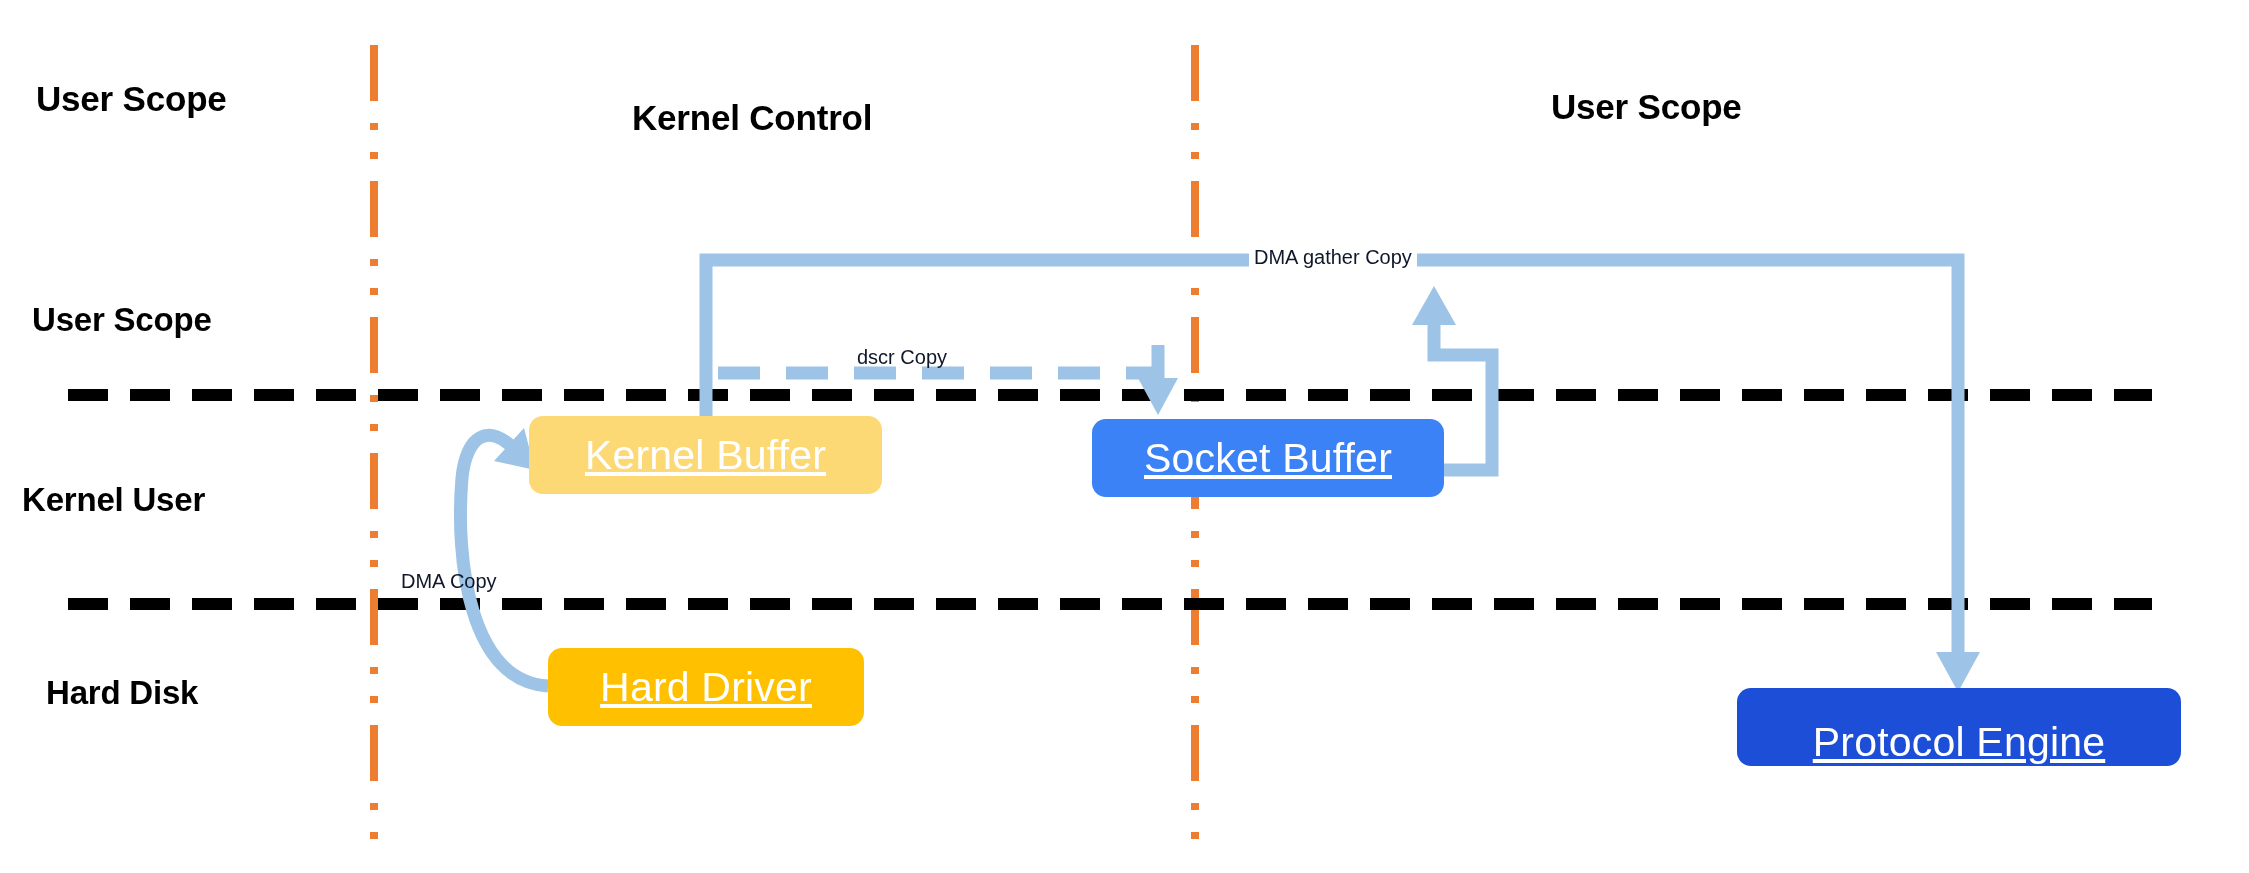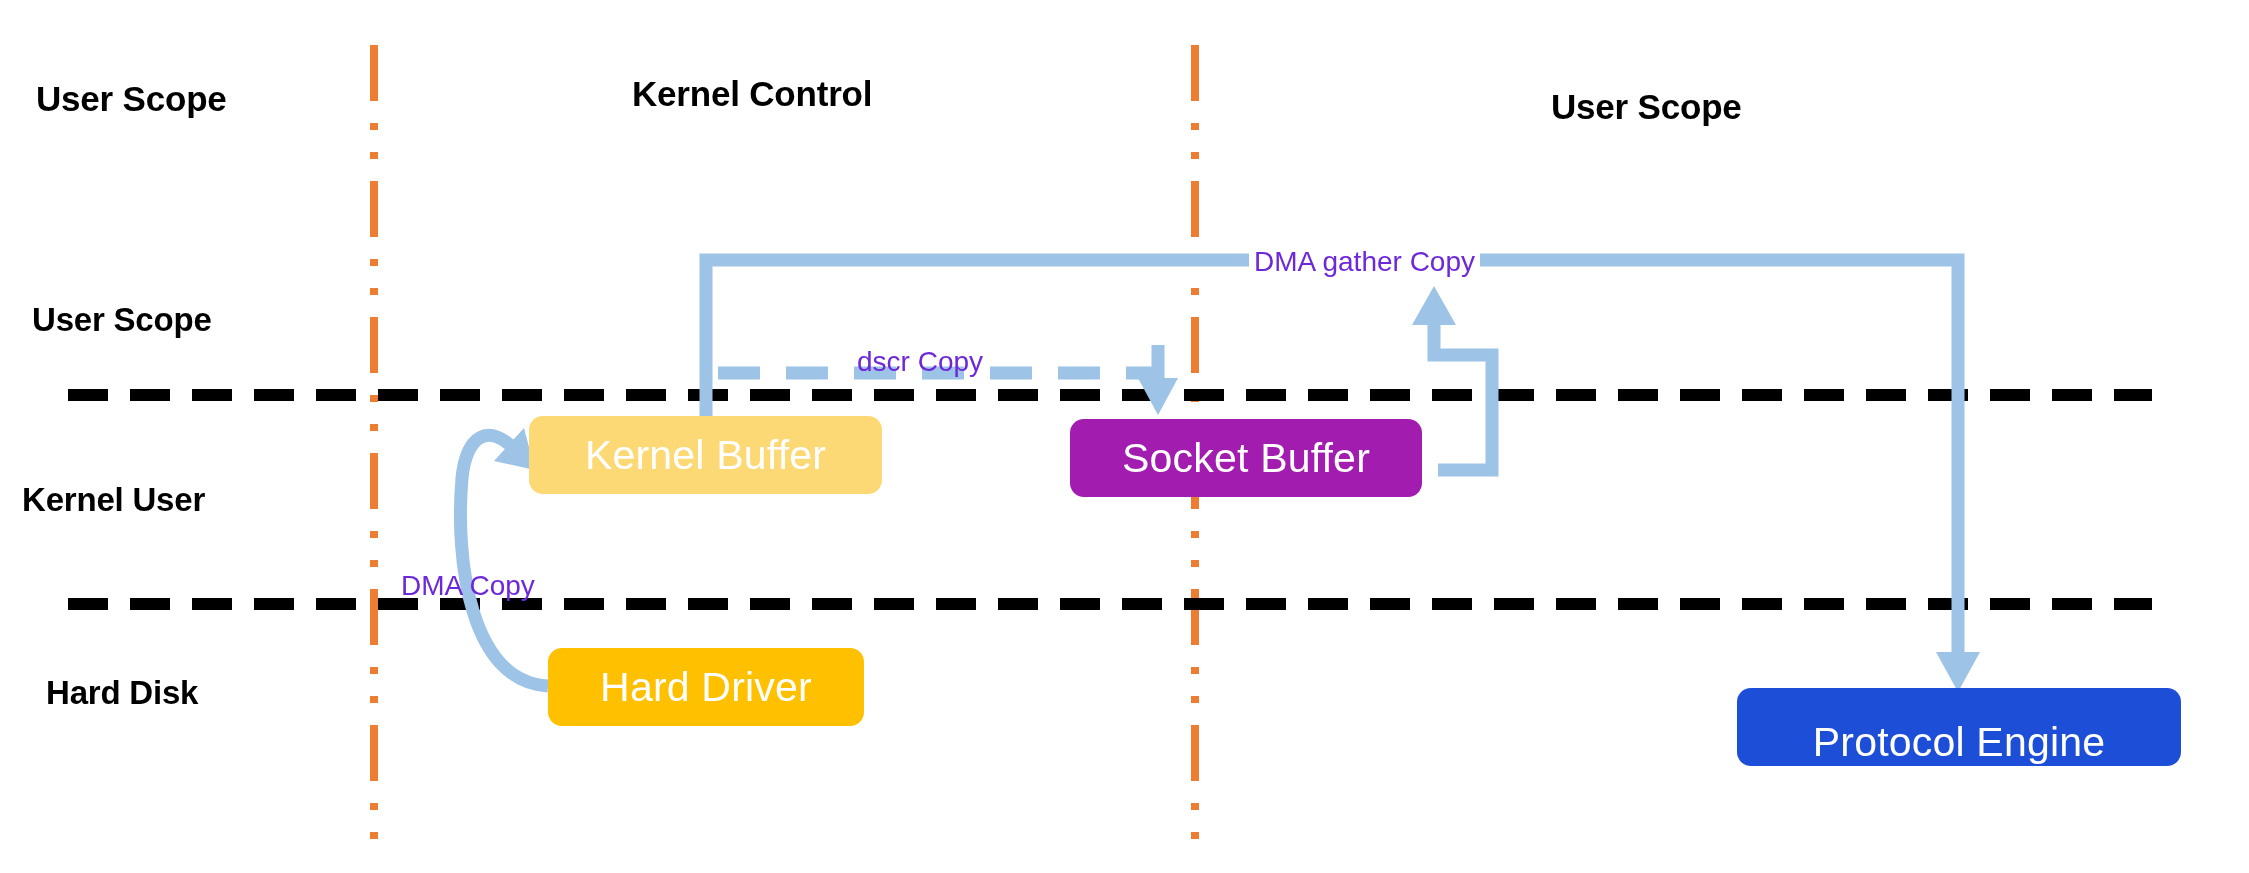--- a/index.html
+++ b/index.html
@@ -40,27 +40,28 @@
     position: absolute;
     border-radius: 14px;
     display: flex;
     align-items: center;
     justify-content: center;
     color: #ffffff;
     font-size: 41px;
     font-weight: 400;
     white-space: nowrap;
     letter-spacing: 0.2px;
+    text-decoration: underline;
   }
 
   
   .edge-label {
     position: absolute;
-    color: #6d28d9;
-    font-size: 28px;
+    color: #0f172a;
+    font-size: 20px;
     white-space: nowrap;
     font-weight: 400;
   }
 </style>
 </head>
 <body>
 
 <div id="canvas">
 
   <svg id="svg-layer" viewBox="0 0 2249 873" xmlns="http://www.w3.org/2000/svg">
@@ -105,35 +106,35 @@
     </g>
 
     <g>
       <path d="M 1438 470 L 1492 470 L 1492 355 L 1434 355 L 1434 310" fill="none" stroke="#9DC3E6" stroke-width="13" stroke-linecap="butt" stroke-linejoin="miter"></path>
       <path d="M 1434 286 L 1456 325 L 1412 325 Z" fill="#9DC3E6"></path>
     </g>
   </svg>
 
   <div class="scope-label sz-top" style="left:36px;  top:79px;">User Scope</div>
 
-  <div class="scope-label sz-top" style="left:632px; top:74px;">Kernel Control</div>
+  <div class="scope-label sz-top" style="left:632px; top:98px;">Kernel Control</div>
 
   <div class="scope-label sz-top" style="left:1551px; top:87px;">User Scope</div>
 
   <div class="scope-label sz-left" style="left:32px; top:301px;">User Scope</div>
 
   <div class="scope-label sz-left" style="left:22px; top:481px;">Kernel User</div>
 
   <div class="scope-label sz-left" style="left:46px; top:674px;text-align:right;">Hard Disk</div>
 
   <div class="node-box" style="left:529px; top:416px; width:353px; height:78px; background:#FCD975;">
     <span>Kernel Buffer</span>
   </div>
 
-  <div class="node-box" style="left:1070px; top:419px; width:352px; height:78px; background:#a21caf;">
+  <div class="node-box" style="left:1092px; top:419px; width:352px; height:78px; background:#3b82f6;">
     <span>Socket Buffer</span>
   </div>
 
   <div class="node-box" style="left:548px; top:648px; width:316px; height:78px; background:#FFC000;">
     <span>Hard Driver</span>
   </div>
 
   <div class="node-box" style="left:1737px; top:688px; width:444px; height:78px; background:#1d4ed8;align-items:flex-end;">
     <span>Protocol Engine</span>
   </div>

